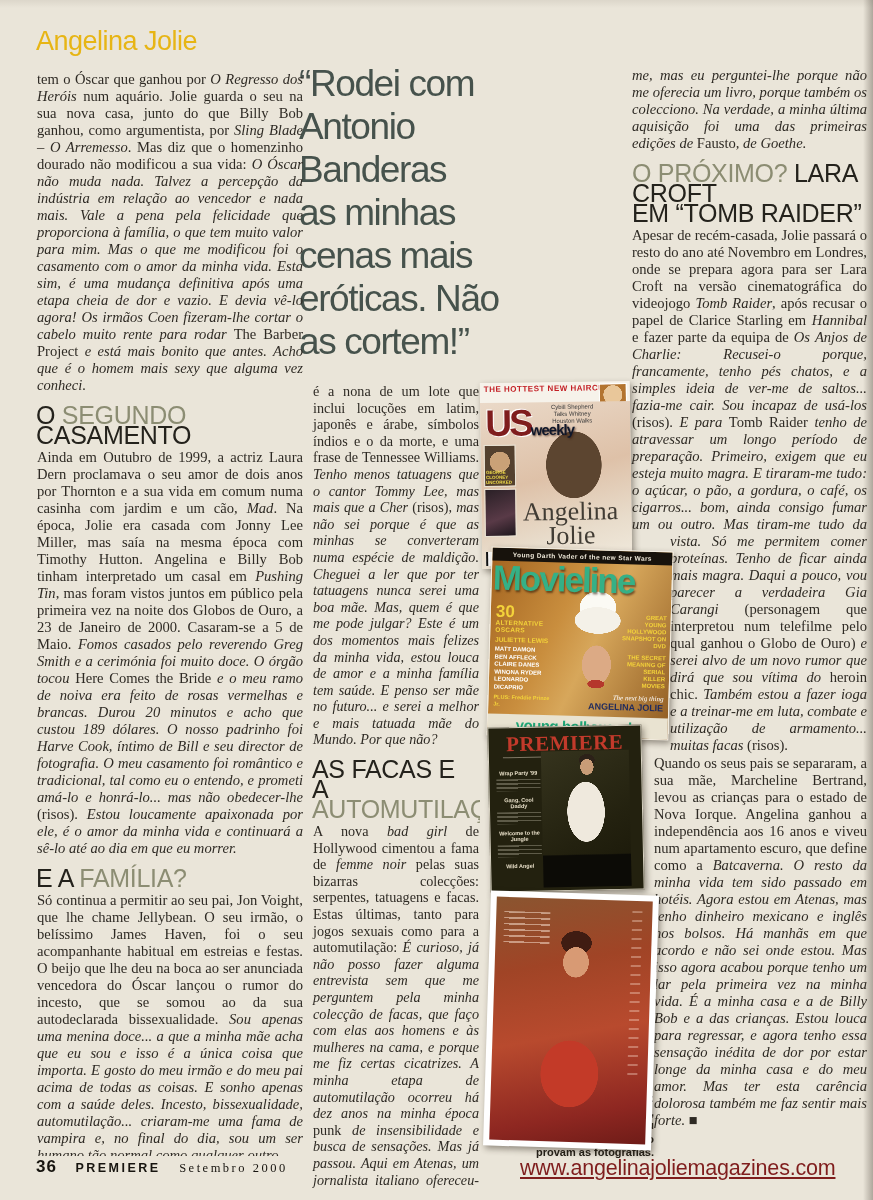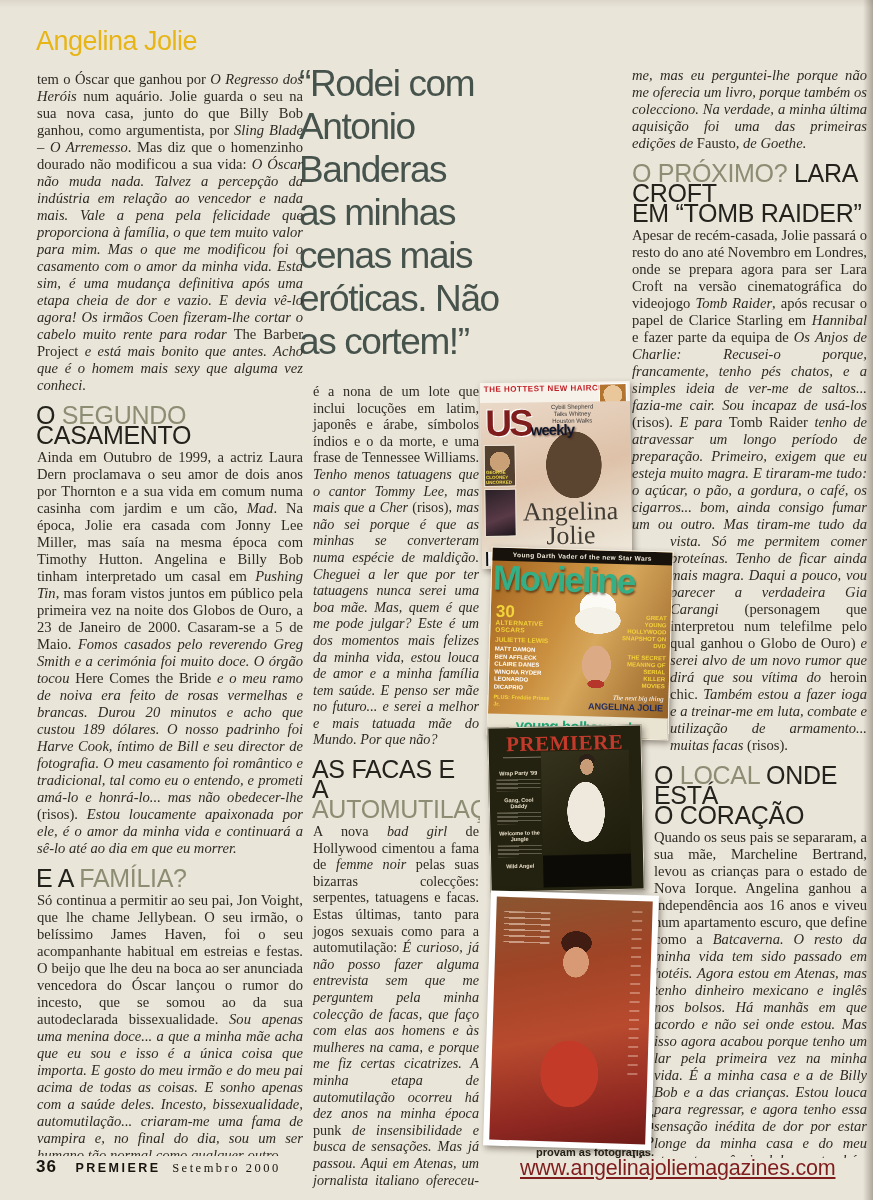--- a/index.html
+++ b/index.html
@@ -114,21 +114,21 @@
         background:repeating-linear-gradient(to bottom,rgba(255,235,220,.5) 0 1.5px,rgba(0,0,0,0) 1.5px 6px);}
   .red-script{position:absolute;right:10px;top:10px;height:70%;width:10px;
         background:repeating-linear-gradient(to bottom,rgba(255,230,215,.35) 0 2px,rgba(0,0,0,0) 2px 9px);}
 
   .caption{position:absolute;left:514px;top:1092px;width:140px;text-align:right;
         font:bold 11px/13.5px "Liberation Sans",sans-serif;color:#252119;}
 
   .footer-left{position:absolute;left:36px;top:1158px;font-family:"Liberation Sans",sans-serif;color:#17140f;}
   .footer-left .num{font:bold 17px/17px "Liberation Sans",sans-serif;letter-spacing:1px;}
   .footer-left .mag{font:bold 12.5px/17px "Liberation Sans",sans-serif;letter-spacing:2.5px;margin-left:14px;}
-  .footer-left .iss{font:12.5px/17px "Liberation Serif",serif;letter-spacing:2.5px;margin-left:7px;}
+  .footer-left .iss{font:12.5px/17px "Liberation Serif",serif;letter-spacing:2.5px;margin-left:14px;}
   .watermark{position:absolute;left:520px;top:1156px;font:21.5px/24px "Liberation Sans",sans-serif;
         color:#7f1d1d;letter-spacing:-.2px;white-space:nowrap;text-decoration:underline;}
 </style>
 </head>
 <body>
 
 <div class="page" style="background: rgb(234, 229, 217);">
 
   <h1 class="page-title" style="color: rgb(231, 181, 21);">Angelina Jolie</h1>
 
@@ -149,21 +149,20 @@
       <div class="para"><span>A nova </span><i>bad girl</i><span> de Hollywood cimentou a fama de </span><i>femme noir</i><span> pelas suas bizarras colecções: serpentes, tatuagens e facas. Estas últimas, tanto para jogos sexuais como para a automutilação: </span><i>É curioso, já não posso fazer alguma entrevista sem que me perguntem pela minha colecção de facas, que faço com elas aos homens e às mulheres na cama, e porque me fiz certas cicatrizes. A minha etapa de automutilação ocorreu há dez anos na minha época </i><span>punk</span><i> de insensibilidade e busca de sensações. Mas já passou. Aqui em Atenas, um jornalista italiano ofereceu-me uma faca enor-</i></div>
     </div>
 
   <div class="col col-right" id="col-right">
     <div class="wrap-spacer sp1"></div>
     <div class="wrap-spacer sp2"></div>
     <div class="wrap-spacer sp3"></div>
   <div class="para"><i>me, mas eu perguntei-lhe porque não me oferecia um livro, porque também os colecciono. Na verdade, a minha última aquisição foi uma das primeiras edições de </i><span>Fausto</span><i>, de Goethe.</i></div>
       <div class="sec-h"><span style="color: rgb(140, 141, 115);">O PRÓXIMO? </span><span style="color: rgb(36, 34, 28);">LARA CROFT</span><br><span style="color: rgb(36, 34, 28);">EM “TOMB RAIDER”</span></div>
       <div class="para"><span>Apesar de recém-casada, Jolie passará o resto do ano até Novembro em Londres, onde se prepara agora para ser Lara Croft na versão cinematográfica do videojogo </span><i>Tomb Raider</i><span>, após recusar o papel de Clarice Starling em </span><i>Hannibal</i><span> e fazer parte da equipa de </span><i>Os Anjos de Charlie: Recusei-o porque, francamente, tenho pés chatos, e a simples ideia de ver-me de saltos... fazia-me cair. Sou incapaz de usá-los </i><span>(risos). </span><i>E para </i><span>Tomb Raider</span><i> tenho de atravessar um longo período de preparação. Primeiro, exigem que eu esteja muito magra. E tiraram-me tudo: o açúcar, o pão, a gordura, o café, os cigarros... bom, ainda consigo fumar um ou outro. Mas tiram-me tudo da vista. Só me permitem comer proteínas. Tenho de ficar ainda mais magra. Daqui a pouco, vou parecer a verdadeira Gia Carangi </i><span>(personagem que interpretou num telefilme pelo qual ganhou o Globo de Ouro)</span><i> e serei alvo de um novo rumor que dirá que sou vítima do </i><span>heroin chic. </span><i>Também estou a fazer ioga e a treinar-me em luta, combate e utilização de armamento... muitas facas </i><span>(risos).</span></div>
-      <div class="sec-h"><span style="color: rgb(36, 34, 28);">O </span><span style="color: rgb(140, 141, 115);">LOCAL </span><span style="color: rgb(36, 34, 28);">ONDE ESTÁ</span><br><span style="color: rgb(36, 34, 28);">O CORAÇÃO</span></div>
       <div class="para"><span>Quando os seus pais se separaram, a sua mãe, Marcheline Bertrand, levou as crianças para o estado de Nova Iorque. Angelina ganhou a independência aos 16 anos e viveu num apartamento escuro, que define como a </span><i>Batcaverna. O resto da minha vida tem sido passado em hotéis. Agora estou em Atenas, mas tenho dinheiro mexicano e inglês nos bolsos. Há manhãs em que acordo e não sei onde estou. Mas isso agora acabou porque tenho um lar pela primeira vez na minha vida. É a minha casa e a de Billy Bob e a das crianças. Estou louca para regressar, e agora tenho essa sensação inédita de dor por estar longe da minha casa e do meu amor. Mas ter esta carência dolorosa também me faz sentir mais forte.</i><span> ■</span></div>
     </div>
 
   <div class="cover usw">
     <div class="usw-top">THE HOTTEST NEW HAIRCUT</div>
     <div class="usw-headshot"></div>
     <div class="usw-photo"></div>
     <div class="usw-sub">Cybill Shepherd Talks  Whitney Houston Walks</div>
     <div class="usw-logo"><span class="us">US</span><span class="weekly">weekly</span></div>
     <div class="usw-thumb usw-t1">

